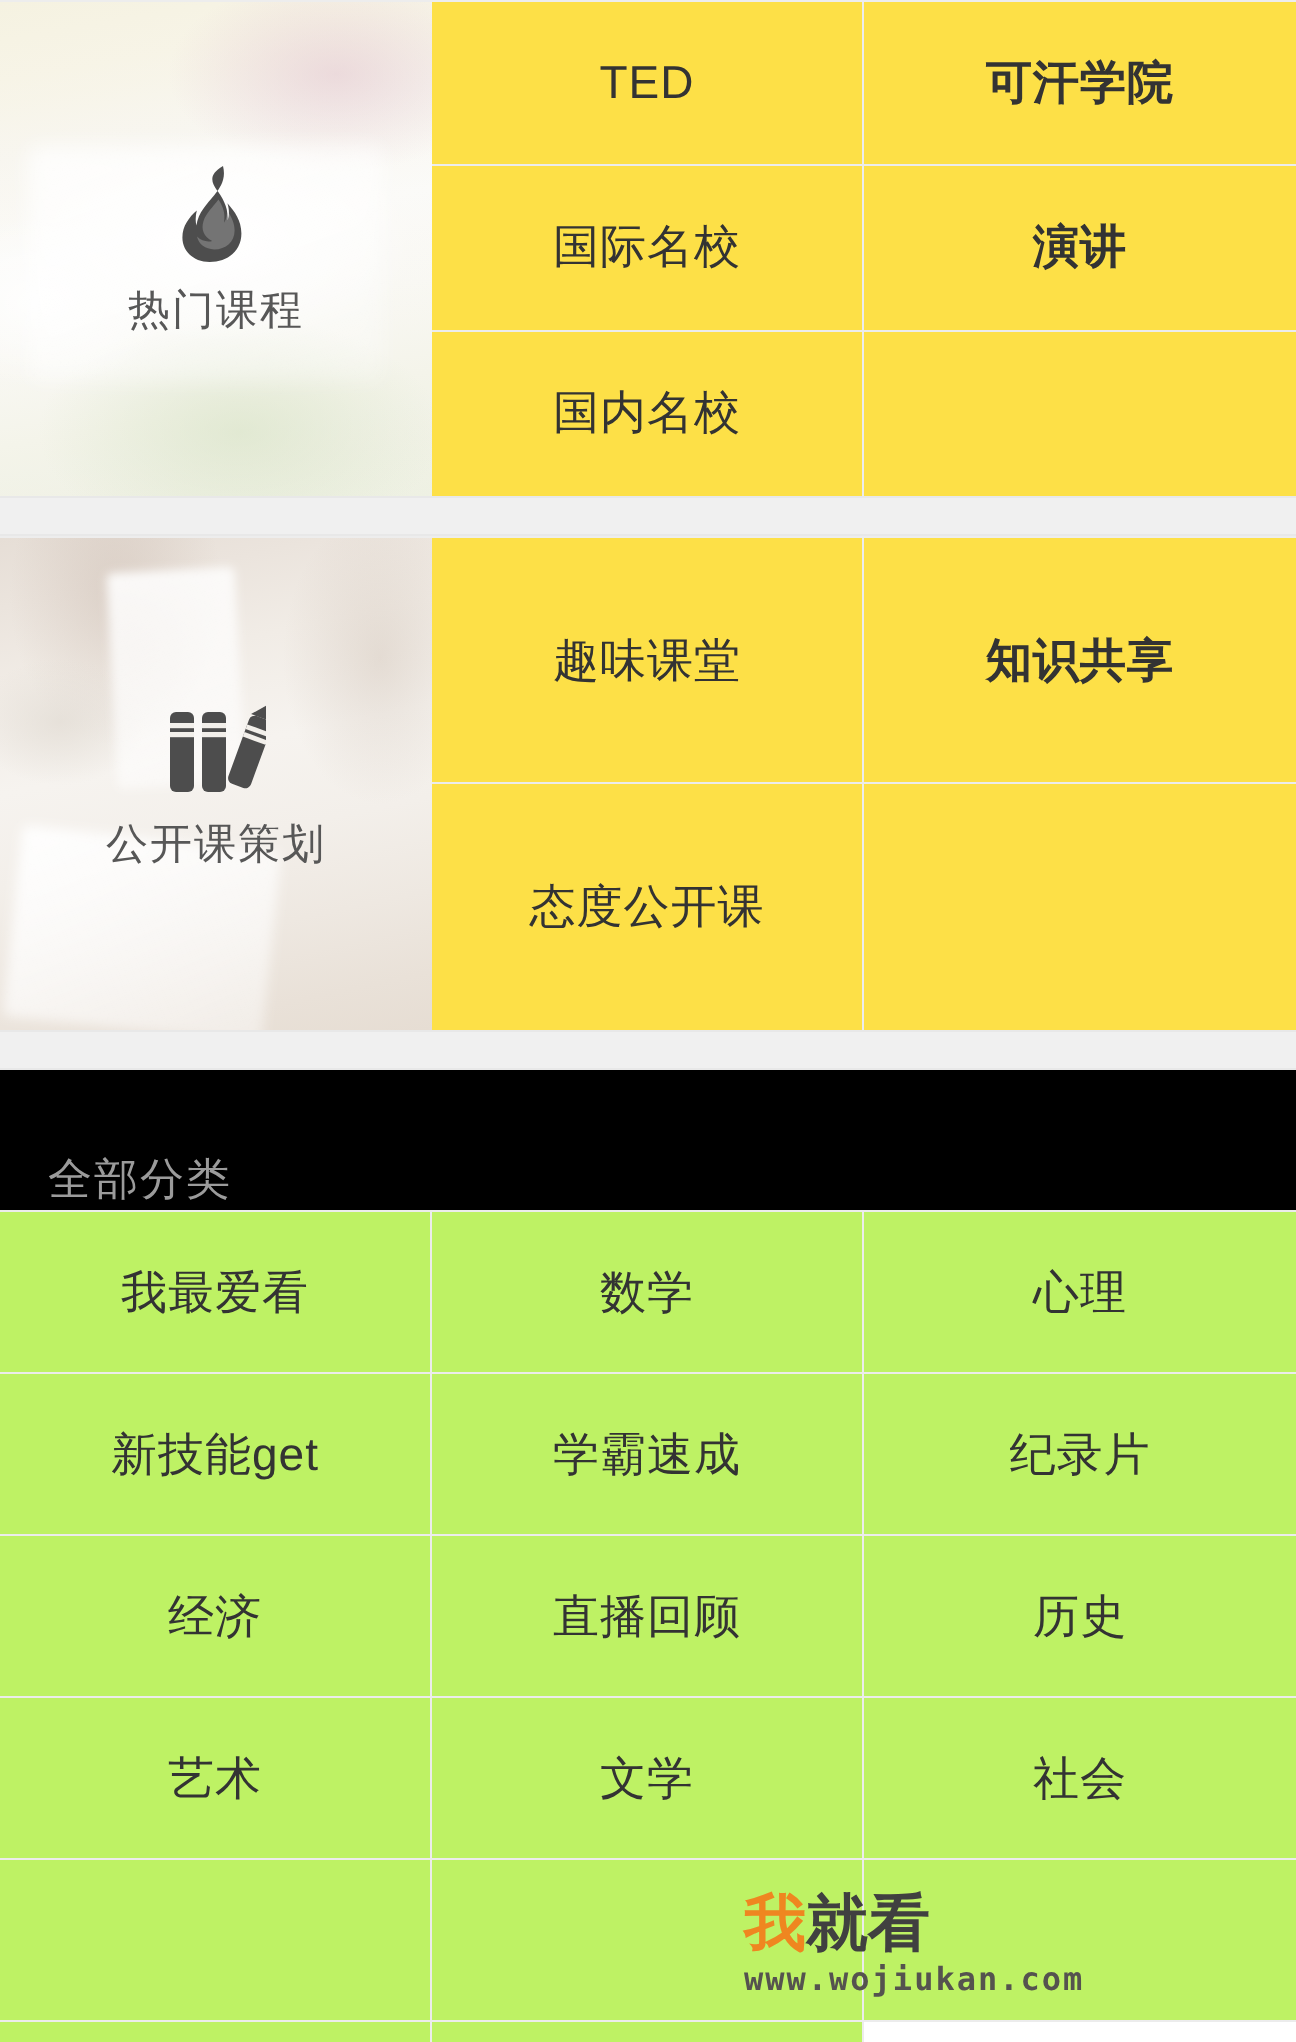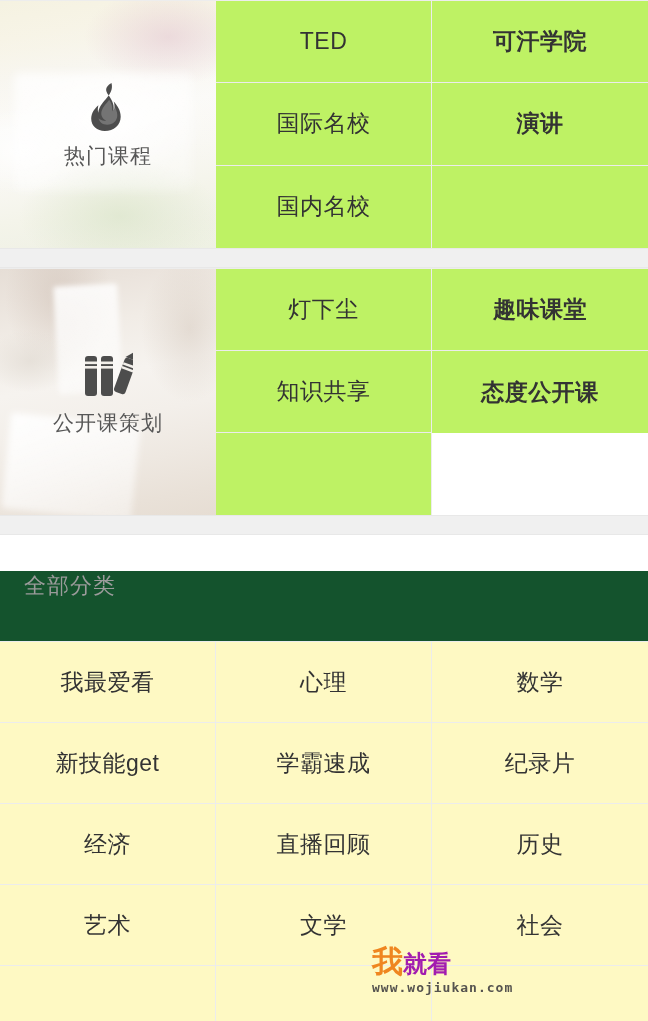--- a/index.html
+++ b/index.html
@@ -119,64 +119,63 @@
     display: grid;
     grid-template-columns: 1fr 1fr;
     grid-auto-rows: 1fr;
   }
   .feature-cell {
     display: flex;
     align-items: center;
     justify-content: center;
     font-size: 23px;
     color: #333333;
-    background: #bef264;
+    background: #fde047;
     border-right: 1px solid #ececec;
     border-bottom: 1px solid #ececec;
     letter-spacing: 0.5px;
   }
   .feature-cell.empty { color: transparent; }
   .feature-grid .feature-cell:nth-child(2n) { border-right: none; font-weight: bold; }
   .feature-grid .feature-cell:nth-last-child(1),
   .feature-grid .feature-cell:nth-last-child(2) { border-bottom: none; }
 
   .band {
     width: 648px;
     background: #f0f0f0;
     border-top: 1px solid #e8e8e8;
     border-bottom: 1px solid #e8e8e8;
   }
 
   
   .all-header {
     display: flex;
-    align-items: flex-start;
+    align-items: flex-end;
     height: 70px;
     padding-left: 24px;
-    background: #14532d;
-    margin-top: 36px;
+    background: #000000;
   }
   .all-title {
     font-size: 22px;
     color: #9b9b9b;
     letter-spacing: 1px;
   }
   .cat-grid {
     display: grid;
     grid-template-columns: repeat(3, 1fr);
     grid-auto-rows: 81px;
     border-top: 1px solid #ececec;
   }
   .cat-cell {
     display: flex;
     align-items: center;
     justify-content: center;
     font-size: 23px;
     color: #333333;
-    background: #fef9c3;
+    background: #bef264;
     border-right: 1px solid #ececec;
     border-bottom: 1px solid #ececec;
     letter-spacing: 0.5px;
   }
   .cat-cell:nth-child(3n) { border-right: none; }
   .cat-cell.blank { color: transparent; }
 
   
   .watermark {
     position: absolute;
@@ -187,25 +186,25 @@
     text-align: left;
   }
   .wm-logo {
     font-size: 31px;
     font-weight: bold;
     line-height: 1;
     letter-spacing: 0px;
     white-space: nowrap;
   }
   .wm-logo .wm-a { color: #ef8620; }
-  .wm-logo .wm-b { color: #a21caf; font-size: 24px; }
+  .wm-logo .wm-b { color: #404040; font-size: 31px; }
   .wm-url {
     margin-top: 3px;
     font-family: "DejaVu Sans Mono", "Liberation Mono", monospace;
-    font-size: 13px;
+    font-size: 16px;
     font-weight: bold;
     color: #55534f;
     letter-spacing: 1px;
     white-space: nowrap;
   }
 </style>
 </head>
 <body>
 
 <div id="app">
@@ -252,38 +251,37 @@
               <rect x="36" y="11.5" width="12" height="2.4" fill="#f2efea"></rect>
               <rect x="36" y="15.6" width="12" height="2.4" fill="#f2efea"></rect>
               <path d="M36 6 L48 6 L42 -1 Z" fill="#4d4d4d"></path>
             </g>
           </svg>
         </span>
         <span class="panel-label">公开课策划</span>
       </div>
     </div>
     <div class="feature-grid">
-      <div class="feature-cell">灯下尘</div>
       <div class="feature-cell">趣味课堂</div>
       <div class="feature-cell">知识共享</div>
       <div class="feature-cell">态度公开课</div>
       <div class="feature-cell empty"></div>
     </div>
   </section>
 
   <div class="band" style="height:20px"></div>
 
   <section>
     <div class="all-header">
       <span class="all-title">全部分类</span>
     </div>
     <div class="cat-grid">
       <div class="cat-cell">我最爱看</div>
+      <div class="cat-cell">数学</div>
       <div class="cat-cell">心理</div>
-      <div class="cat-cell">数学</div>
       <div class="cat-cell">新技能get</div>
       <div class="cat-cell">学霸速成</div>
       <div class="cat-cell">纪录片</div>
       <div class="cat-cell">经济</div>
       <div class="cat-cell">直播回顾</div>
       <div class="cat-cell">历史</div>
       <div class="cat-cell">艺术</div>
       <div class="cat-cell">文学</div>
       <div class="cat-cell">社会</div>
       <div class="cat-cell blank"></div>

